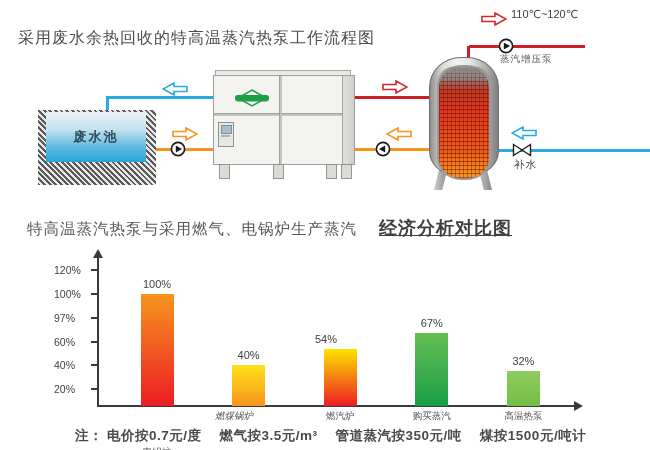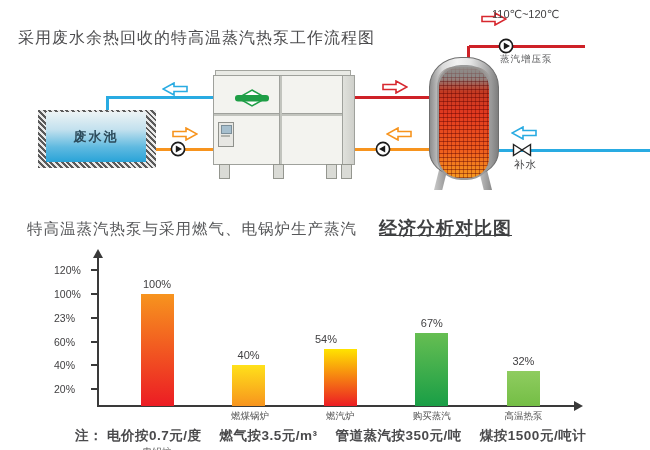--- a/index.html
+++ b/index.html
@@ -4,27 +4,27 @@
 <style>
   html,body{margin:0;padding:0;background:#fff;}
   .canvas{position:relative;width:650px;height:450px;background:#fff;overflow:hidden;
           font-family:"Liberation Sans","DejaVu Sans",sans-serif;color:#414042;}
   .abs{position:absolute;}
   .pipe{position:absolute;}
   .lbl{position:absolute;white-space:nowrap;}
 
   
   .main-title{left:18px;top:28px;font-size:16px;letter-spacing:1px;color:#4d4d4f;font-weight:500;}
-  .temp-label{left:492px;top:8px;font-size:11px;color:#414042;}
+  .temp-label{left:511px;top:8px;font-size:11px;color:#414042;}
   .steam-out-label{left:509px;top:22px;font-size:13.5px;font-weight:bold;color:#231f20;letter-spacing:1px;}
   .booster-label{left:500px;top:53px;font-size:9.5px;color:#58595b;letter-spacing:1px;}
   .makeup-label{left:514px;top:158px;font-size:10.5px;color:#414042;letter-spacing:1px;}
 
   
-  .pool{left:38px;top:110px;width:118px;height:58px;
+  .pool{left:38px;top:110px;width:118px;height:75px;
         background:repeating-linear-gradient(45deg,#5a5a5a 0 2px,#e9e9e9 2px 4px);}
   .pool-water{position:absolute;left:8px;top:2px;width:100px;height:50px;
         background:linear-gradient(#ecf3f5,#c3e1ee 35%,#60bae0 70%,#29a3d8);
         display:flex;align-items:center;justify-content:center;}
   .pool-label{font-size:13px;font-weight:bold;color:#2b4a5a;letter-spacing:2px;}
 
   
   .hp{left:213px;top:70px;width:140px;height:110px;}
   .hp-top{position:absolute;left:2px;top:0;width:134px;height:6px;background:#e9eae5;border:1px solid #a3a59f;}
   .hp-front{position:absolute;left:0;top:5px;width:128px;height:88px;background:#f3f3ef;border:1px solid #9fa19c;}
@@ -175,31 +175,31 @@
     <div class="y-arrow"></div>
     <div class="axis" style="left:97px;top:405px;width:479px;height:2px;"></div>
     <div class="x-arrow"></div>
   <div class="ytick-line" style="top: 388.2px;"></div>
       <div class="ytick-label" style="top: 383.2px;">20%</div>
       <div class="ytick-line" style="top: 364.4px;"></div>
       <div class="ytick-label" style="top: 359.4px;">40%</div>
       <div class="ytick-line" style="top: 340.6px;"></div>
       <div class="ytick-label" style="top: 335.6px;">60%</div>
       <div class="ytick-line" style="top: 316.8px;"></div>
-      <div class="ytick-label" style="top: 311.8px;">23%</div>
+      <div class="ytick-label" style="top: 311.8px;">97%</div>
       <div class="ytick-line" style="top: 293px;"></div>
       <div class="ytick-label" style="top: 288px;">100%</div>
       <div class="ytick-line" style="top: 269.2px;"></div>
       <div class="ytick-label" style="top: 264.2px;">120%</div>
       <div class="bar" style="left: 140.5px; top: 294px; height: 112px; background: linear-gradient(rgb(247, 148, 30), rgb(236, 28, 36));"></div>
       <div class="bar-value" style="left: 127px; top: 278px;">100%</div>
       <div class="bar-cat" style="left: 117px; margin-top: 36px;">电锅炉</div>
       <div class="bar" style="left: 232.1px; top: 365.4px; height: 40.6px; background: linear-gradient(rgb(255, 225, 26), rgb(247, 148, 30));"></div>
       <div class="bar-value" style="left: 218.6px; top: 349.4px;">40%</div>
-      <div class="bar-cat" style="left: 210px;">燃煤锅炉</div>
+      <div class="bar-cat" style="left: 194px; font-style: italic;">燃煤锅炉</div>
       <div class="bar" style="left: 323.7px; top: 348.74px; height: 57.26px; background: linear-gradient(rgb(255, 228, 0), rgb(236, 28, 36));"></div>
       <div class="bar-value" style="left: 296px; top: 332.74px;">54%</div>
       <div class="bar-cat" style="left: 300.2px;">燃汽炉</div>
       <div class="bar" style="left: 415.3px; top: 333.27px; height: 72.73px; background: linear-gradient(rgb(102, 190, 82), rgb(25, 158, 70));"></div>
       <div class="bar-value" style="left: 401.8px; top: 317.27px;">67%</div>
       <div class="bar-cat" style="left: 391.8px;">购买蒸汽</div>
       <div class="bar" style="left: 506.9px; top: 371.35px; height: 34.65px; background: linear-gradient(rgb(143, 204, 96), rgb(116, 190, 69));"></div>
       <div class="bar-value" style="left: 493.4px; top: 355.35px;">32%</div>
       <div class="bar-cat" style="left: 483.4px;">高温热泵</div>
     </div>

